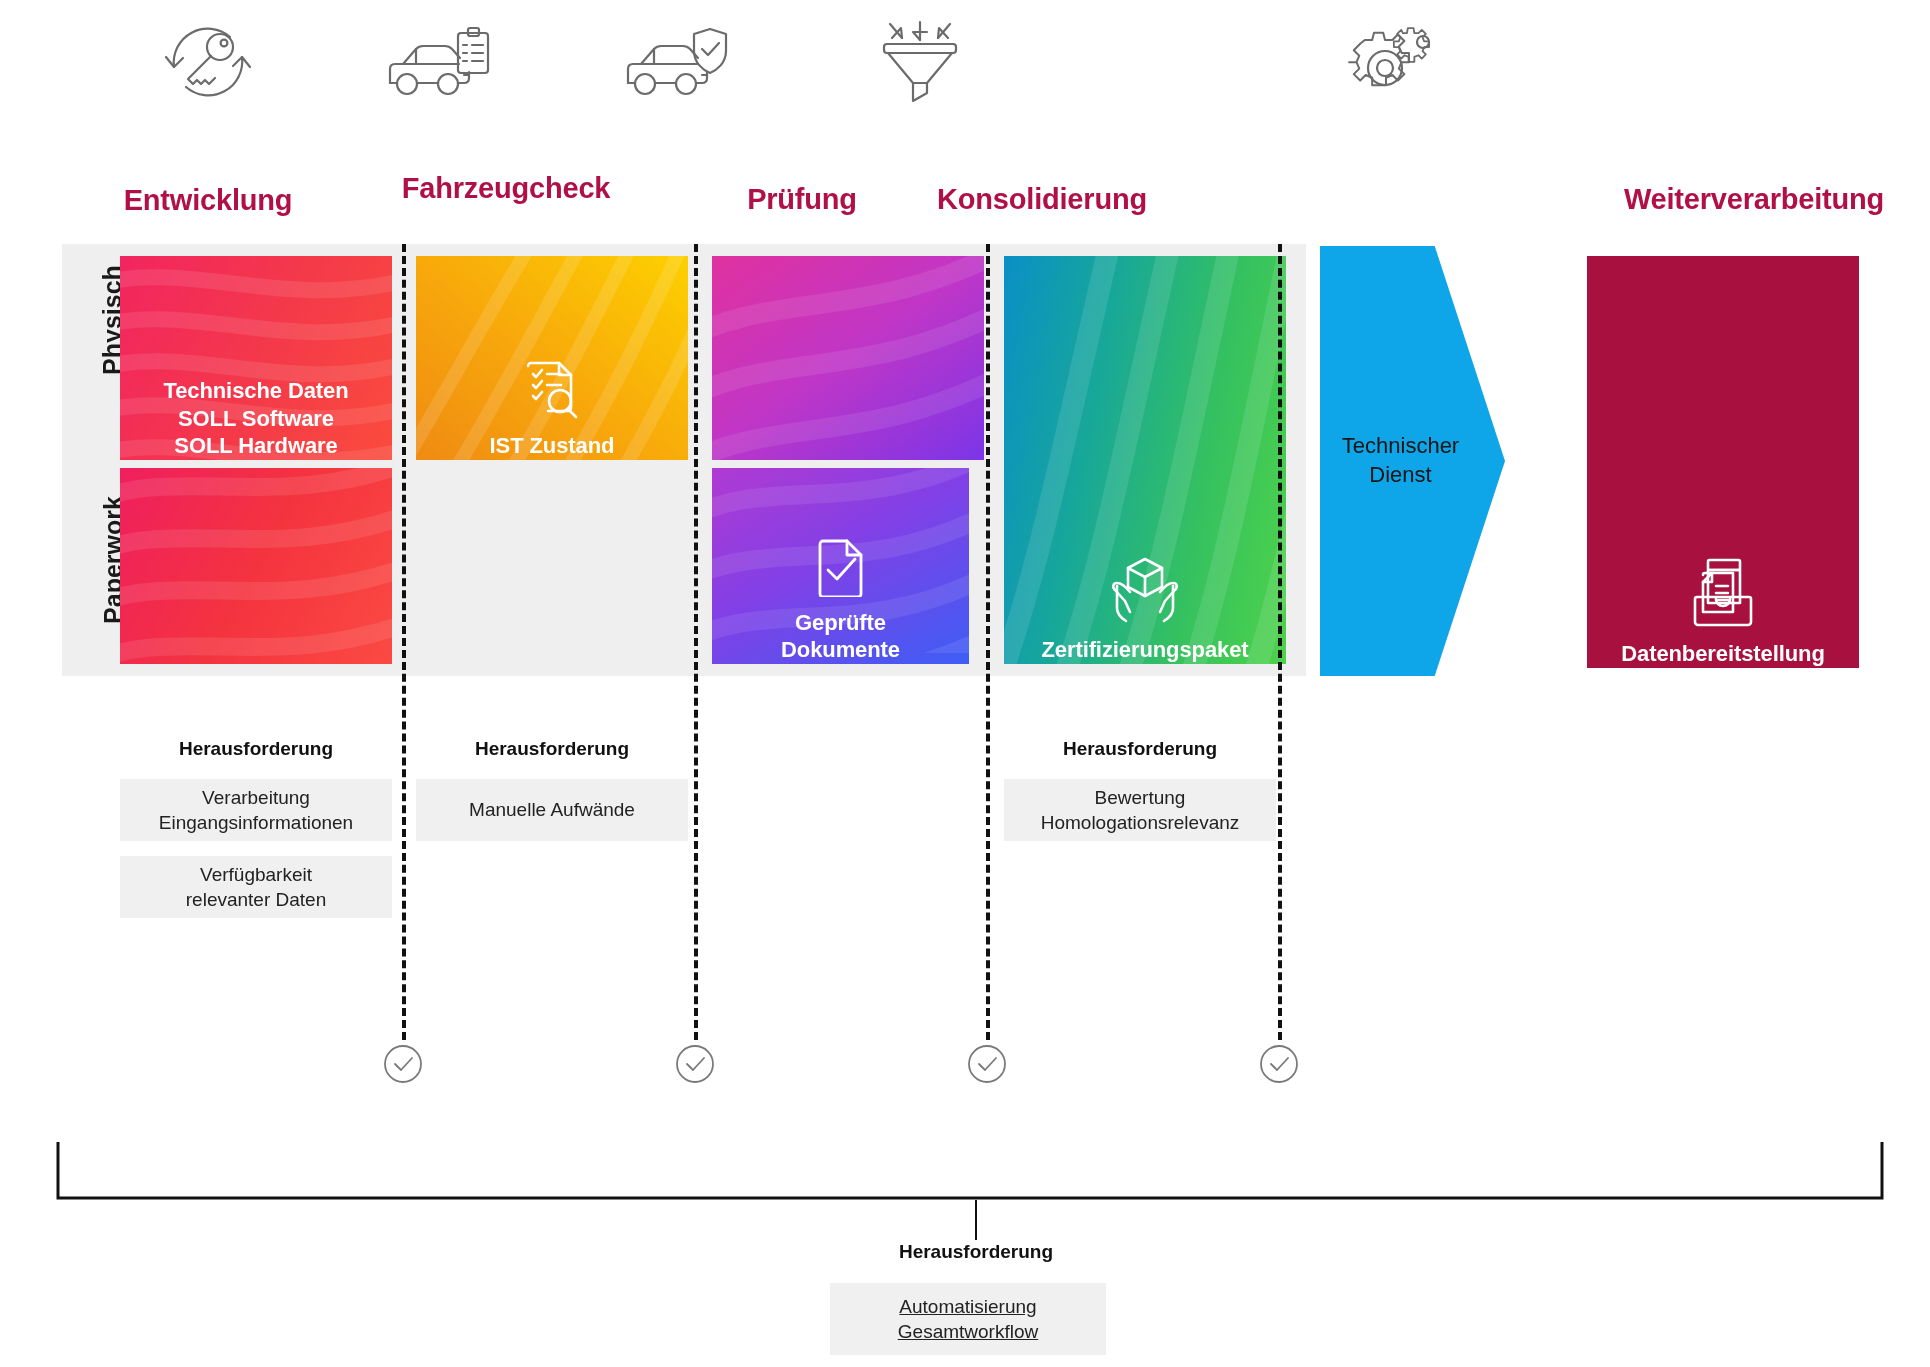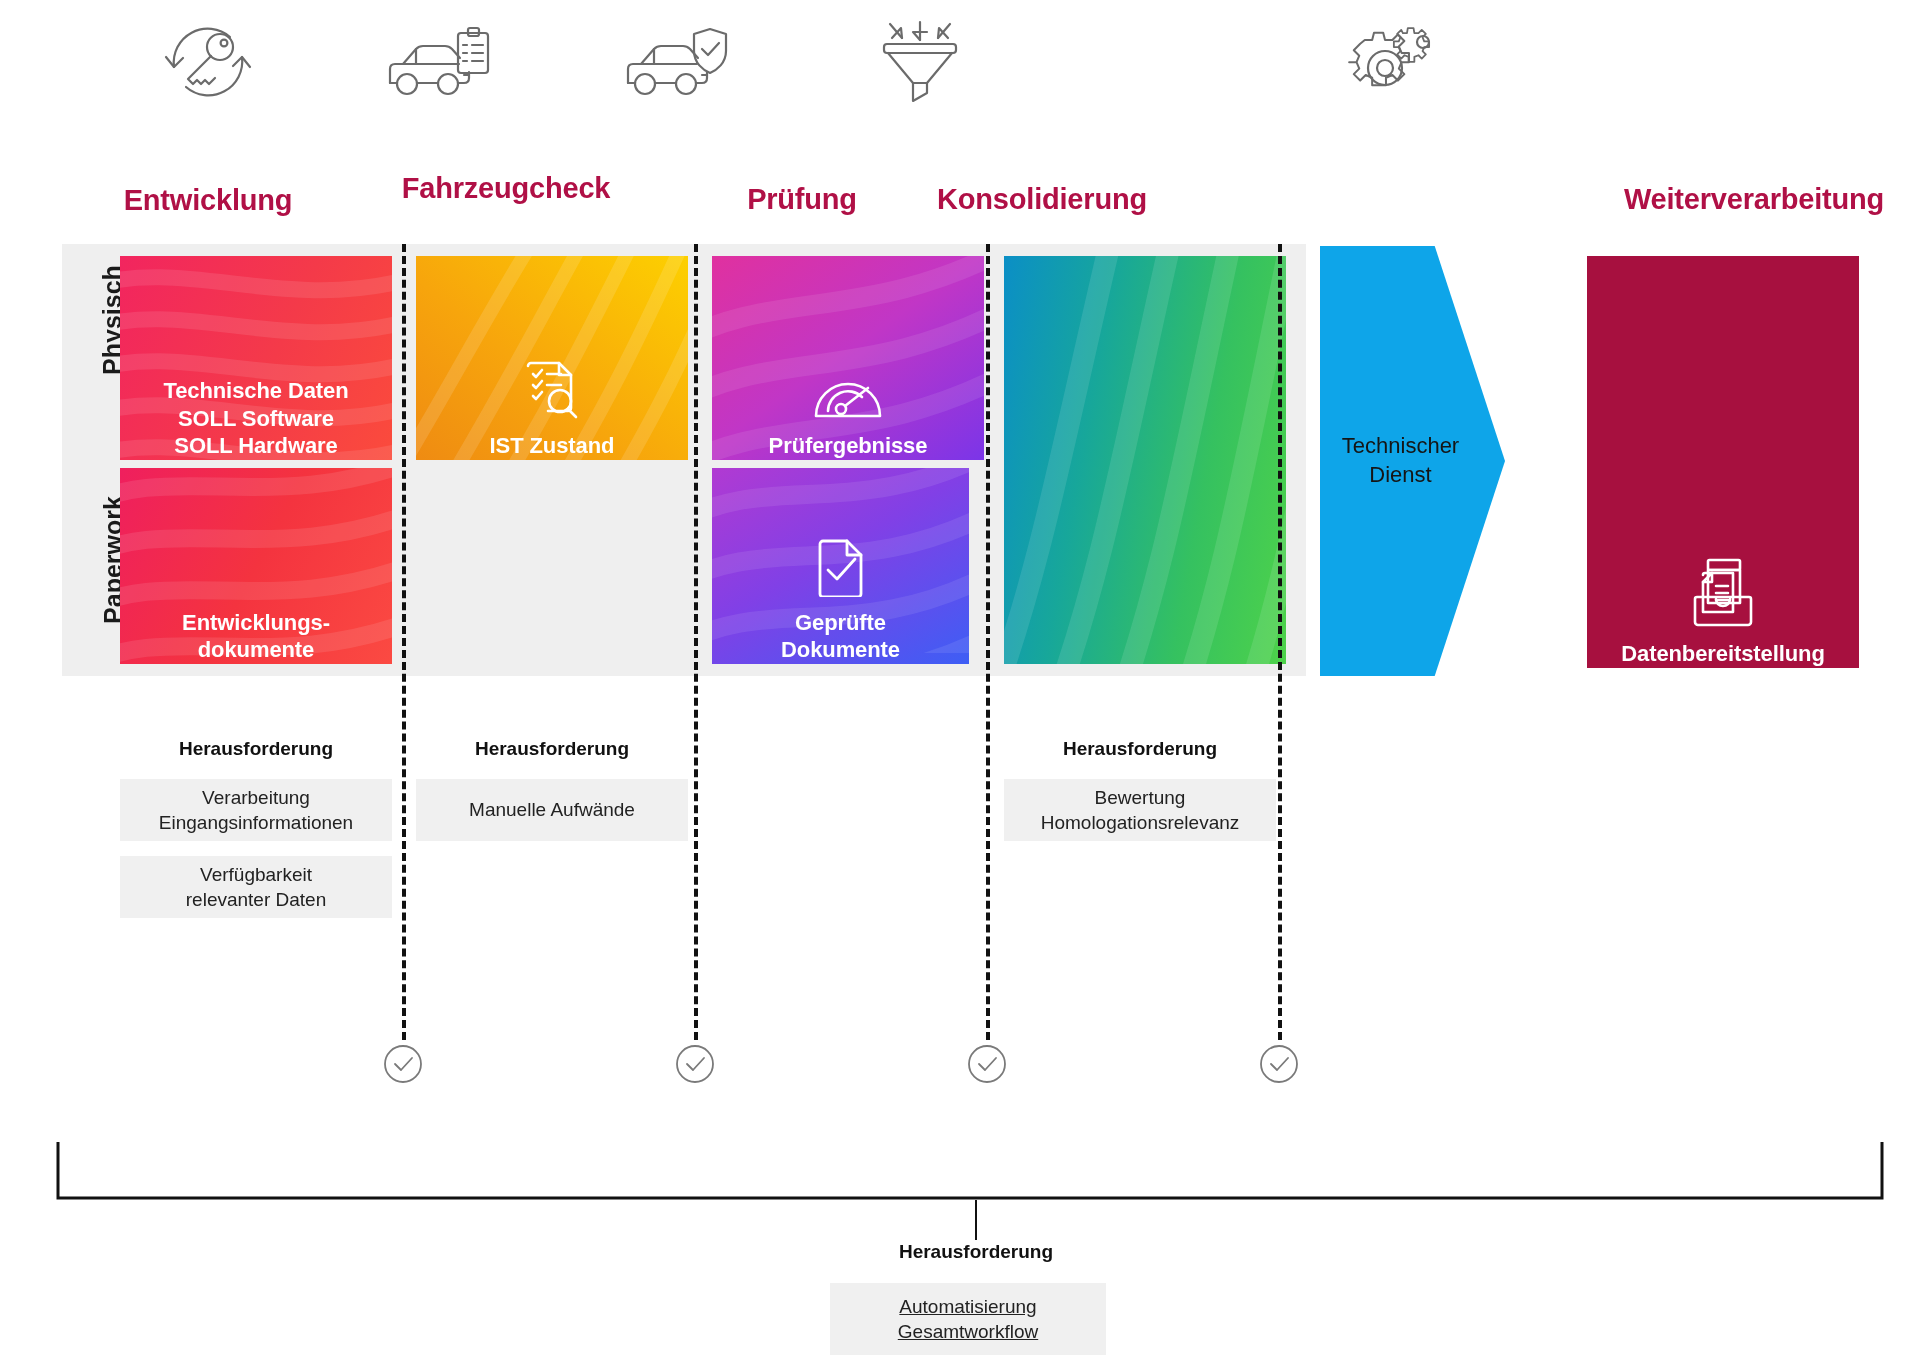--- a/index.html
+++ b/index.html
@@ -185,23 +185,20 @@
 <div class="card" style="left:120px;top:468px;width:272px;height:196px;
      background:linear-gradient(118deg,#ef1f5e 0%,#f4333f 50%,#fb4a42 100%);">
   <svg class="swirl" viewBox="0 0 272 196" preserveAspectRatio="none">
     <g fill="none" stroke="#ffffff" stroke-opacity="0.10" stroke-width="18">
       <path d="M-40 40 C 50 -10, 150 50, 300 -10"></path>
       <path d="M-40 92 C 50 42, 150 102, 300 42"></path>
       <path d="M-40 144 C 50 94, 150 154, 300 94"></path>
       <path d="M-40 200 C 50 150, 150 210, 300 150"></path>
     </g>
   </svg>
-  <div class="inner">
-    <div class="card-label">Entwicklungs-<br>dokumente</div>
-  </div>
 </div>
 
 <div class="card" style="left:416px;top:256px;width:272px;height:204px;
      background:linear-gradient(40deg,#ef8b12 0%,#f7a50c 42%,#fdd000 100%);">
   <svg class="swirl" viewBox="0 0 272 204" preserveAspectRatio="none">
     <g fill="none" stroke="#ffffff" stroke-opacity="0.13" stroke-width="14">
       <path d="M-20 220 C 40 120, 70 60, 120 -20"></path>
       <path d="M30 230 C 90 130, 120 70, 170 -20"></path>
       <path d="M80 240 C 140 140, 170 80, 220 -20"></path>
       <path d="M130 250 C 190 150, 220 90, 270 -20"></path>
@@ -227,31 +224,20 @@
 
 <div class="card" style="left:712px;top:256px;width:272px;height:204px;
      background:linear-gradient(145deg,#e0319f 0%,#c136c6 48%,#7b35e8 100%);">
   <svg class="swirl" viewBox="0 0 272 204" preserveAspectRatio="none">
     <g fill="none" stroke="#ffffff" stroke-opacity="0.09" stroke-width="20">
       <path d="M-40 90 C 60 30, 150 70, 300 -10"></path>
       <path d="M-40 150 C 60 90, 150 130, 300 50"></path>
       <path d="M-40 215 C 60 155, 150 195, 300 115"></path>
     </g>
   </svg>
-  <div class="inner">
-    <div class="cardicon">
-      <svg width="70" height="52" viewBox="0 0 70 52" fill="none" stroke="#ffffff" stroke-width="2.6" stroke-linecap="round" stroke-linejoin="round">
-        <path d="M3 48a32 32 0 0 1 64 0z"></path>
-        <path d="M15 43a20 20 0 0 1 34-14"></path>
-        <circle cx="28" cy="41" r="5"></circle>
-        <path d="M32 38 55 20"></path>
-      </svg>
-    </div>
-    <div class="card-label">Prüfergebnisse</div>
-  </div>
 </div>
 
 <div class="card" style="left:712px;top:468px;width:257px;height:196px;
      background:linear-gradient(150deg,#b13ad2 0%,#8140e6 45%,#3d5ef5 100%);">
   <svg class="swirl" viewBox="0 0 272 196" preserveAspectRatio="none">
     <g fill="none" stroke="#ffffff" stroke-opacity="0.09" stroke-width="20">
       <path d="M-40 60 C 60 0, 150 60, 300 -20"></path>
       <path d="M-40 125 C 60 65, 150 125, 300 45"></path>
       <path d="M-40 190 C 60 130, 150 190, 300 110"></path>
       <path d="M-40 255 C 60 195, 150 255, 300 175"></path>
@@ -273,20 +259,34 @@
      background:linear-gradient(100deg,#0b8fc6 0%,#17a79a 32%,#35c160 68%,#4ed24a 100%);">
   <svg class="swirl" viewBox="0 0 282 408" preserveAspectRatio="none">
     <g fill="none" stroke="#ffffff" stroke-opacity="0.11" stroke-width="22">
       <path d="M-10 440 C 40 300, 60 180, 110 -30"></path>
       <path d="M50 450 C 100 310, 120 190, 170 -30"></path>
       <path d="M110 460 C 160 320, 180 200, 230 -30"></path>
       <path d="M170 470 C 220 330, 240 210, 290 -30"></path>
       <path d="M230 480 C 280 340, 300 220, 350 -30"></path>
     </g>
   </svg>
+  <div class="inner" style="margin-top:56px;">
+    <div class="cardicon">
+      <svg width="74" height="68" viewBox="0 0 74 68" fill="none" stroke="#ffffff" stroke-width="2.6" stroke-linecap="round" stroke-linejoin="round">
+        <path d="M37 3 20 12v19l17 9 17-9V12z"></path>
+        <path d="M20 12l17 9 17-9"></path>
+        <path d="M37 21v19"></path>
+        <path d="M22 36c-4-5-9-9-13-9-4 0-5 4-2 7l10 11 5 11"></path>
+        <path d="M9 30v22c0 6 4 10 9 13"></path>
+        <path d="M52 36c4-5 9-9 13-9 4 0 5 4 2 7L57 45l-5 11"></path>
+        <path d="M65 30v22c0 6-4 10-9 13"></path>
+      </svg>
+    </div>
+    <div class="card-label">Zertifizierungspaket</div>
+  </div>
 </div>
 
 <div class="card" style="left:1587px;top:256px;width:272px;height:412px;background:#a7103f;">
   <div class="inner">
     <div class="cardicon">
       <svg width="64" height="70" viewBox="0 0 64 70" fill="none" stroke="#ffffff" stroke-width="2.6" stroke-linecap="round" stroke-linejoin="round">
         <rect x="17" y="2" width="32" height="10" rx="1.5"></rect>
         <path d="M17 12h32v33H17z"></path>
         <path d="M12 17a2 2 0 0 1 2-2h7"></path>
         <path d="M21 15 12 24v30h30V15z"></path>

